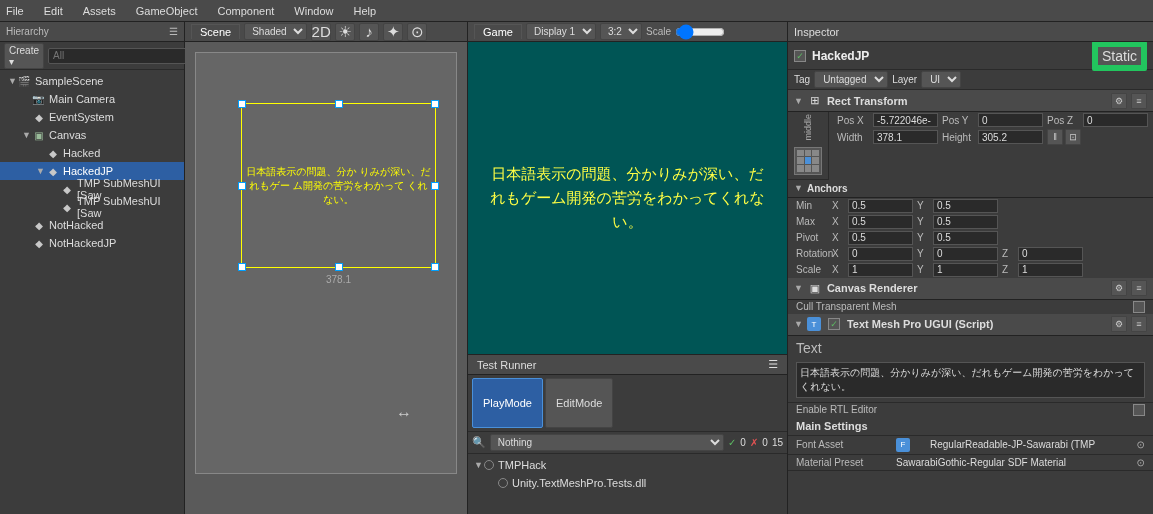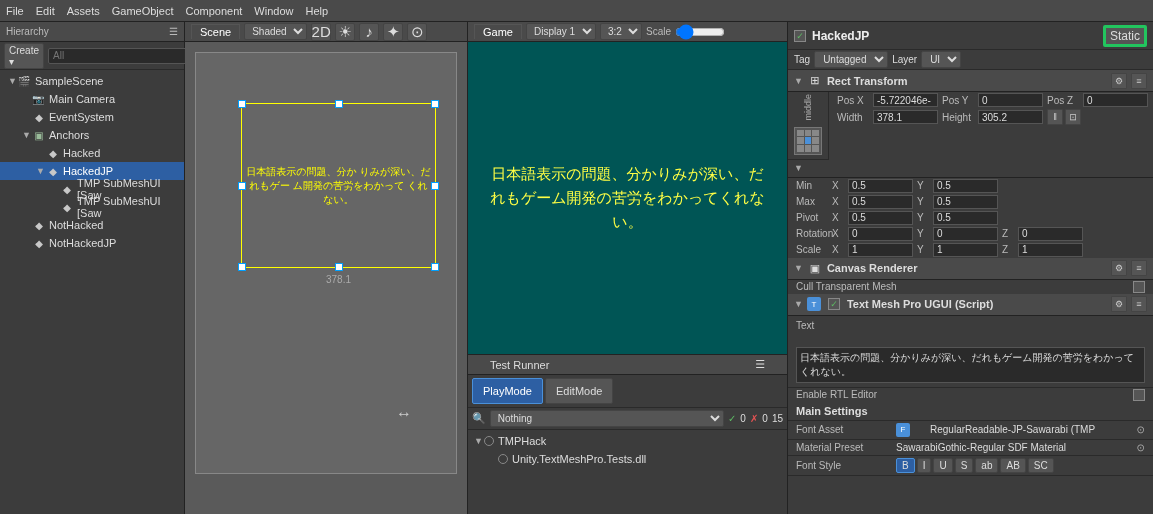--- a/index.html
+++ b/index.html
@@ -15,21 +15,21 @@
       flex-direction: column;
     }
 
     
     .top-bar {
       height: 22px;
       background: #4a4a4a;
       display: flex;
       align-items: center;
       padding: 0 6px;
-      gap: 12px;
+      gap: 20px;
       font-size: 11px;
       border-bottom: 1px solid #222;
       flex-shrink: 0;
     }
     .top-bar span { color: #ddd; cursor: pointer; }
 
     
     .main-layout {
       display: flex;
       flex: 1;
@@ -222,32 +222,32 @@
       background: #3c3c3c;
       border-top: 1px solid #222;
       display: flex;
       flex-direction: column;
     }
     .test-runner-toolbar {
       height: 20px;
       background: #4a4a4a;
       display: flex;
       align-items: center;
-      padding: 0 22px;
+      padding: 0 9px;
       justify-content: space-between;
       border-bottom: 1px solid #222;
     }
     .test-runner-buttons {
       display: flex;
       gap: 2px;
       padding: 3px 4px;
       border-bottom: 1px solid #2a2a2a;
     }
     .btn-mode {
-      padding: 6px 10px;
+      padding: 18px 10px;
       background: #555;
       border: 1px solid #444;
       color: #ddd;
       cursor: pointer;
       font-size: 11px;
       border-radius: 2px;
     }
     .btn-mode.active {
       background: #2d5fa3;
       border-color: #4a90d9;
@@ -442,22 +442,22 @@
       color: #ddd;
       padding: 0 3px;
       font-size: 10px;
     }
     .text-content-area {
       padding: 4px 8px;
       border-bottom: 1px solid #2a2a2a;
     }
     .text-content-label {
       color: #bbb;
-      font-size: 10px;
-      margin-bottom: 16px;
+      font-size: 14px;
+      margin-bottom: 6px;
     }
     .text-content-box {
       background: #2a2a2a;
       border: 1px solid #555;
       color: #ddd;
       font-size: 10px;
       padding: 3px;
       min-height: 28px;
       line-height: 1.4;
     }
@@ -531,23 +531,23 @@
       border: 1px solid #444;
       color: #ddd;
       font-size: 10px;
       padding: 1px 3px;
       cursor: pointer;
       border-radius: 2px;
     }
 
     .static-badge {
       background: #555;
-      border: 3px solid #22c55e;
-      color: #ddd;
-      font-size: 12px;
+      border: 6px solid #22c55e;
+      color: #ddd;
+      font-size: 14px;
       padding: 1px 4px;
       border-radius: 2px;
     }
     .panel-tab {
       padding: 1px 8px;
       background: #3c3c3c;
       border: 1px solid #555;
       border-bottom: none;
       color: #ddd;
       font-size: 11px;
@@ -616,21 +616,21 @@
         <span>Main Camera</span>
       </div>
       <div class="tree-item" style="padding-left:22px;">
         <span class="tree-arrow"> </span>
         <span class="tree-icon icon-go">◆</span>
         <span>EventSystem</span>
       </div>
       <div class="tree-item" style="padding-left:22px;">
         <span class="tree-arrow">▼</span>
         <span class="tree-icon icon-canvas">▣</span>
-        <span>Anchors</span>
+        <span>Canvas</span>
       </div>
       <div class="tree-item" style="padding-left:36px;">
         <span class="tree-arrow"> </span>
         <span class="tree-icon icon-go">◆</span>
         <span>Hacked</span>
       </div>
       <div class="tree-item selected" style="padding-left:36px;">
         <span class="tree-arrow">▼</span>
         <span class="tree-icon icon-go">◆</span>
         <span>HackedJP</span>
@@ -737,20 +737,23 @@
         <div class="test-item" style="padding-left:20px;">
           <span class="tree-arrow"> </span>
           <div class="test-circle"></div>
           <span>Unity.TextMeshPro.Tests.dll</span>
         </div>
       </div>
     </div>
   </div>
 
   <div class="inspector-panel">
+    <div class="inspector-header">
+      <span>Inspector</span>
+    </div>
     <div class="inspector-body">
 
       <div class="inspector-title-bar">
         <div class="checkbox-style checked"></div>
         <span class="object-name">HackedJP</span>
         <span class="static-badge">Static</span>
       </div>
       <div class="tag-layer-row">
         <span>Tag</span>
         <select class="dropdown-mini">
@@ -801,20 +804,21 @@
             <span style="display:flex;gap:2px;">
               <div class="component-btn">‖</div>
               <div class="component-btn">⊡</div>
             </span>
           </div>
         </div>
       </div>
 
       <div class="component-header" style="height:18px;background:#3c3c3c;">
         <span class="component-arrow">▼</span>
+        <span class="component-title" style="font-size:10px;">Anchors</span>
       </div>
       <div class="rect-row">
         <span class="pos-label">Min</span>
         <span style="font-size:10px;color:#bbb;width:12px;">X</span>
         <input class="pos-input" type="text" value="0.5" style="">
         <span style="font-size:10px;color:#bbb;width:12px;">Y</span>
         <input class="pos-input" type="text" value="0.5" style="">
       </div>
       <div class="rect-row">
         <span class="pos-label">Max</span>
@@ -886,29 +890,17 @@
         <span class="font-asset-value">RegularReadable-JP-Sawarabi (TMP</span>
         <span style="font-size:10px;color:#aaa;cursor:pointer;">⊙</span>
       </div>
 
       <div class="font-asset-row">
         <span class="font-asset-label">Material Preset</span>
         <span class="font-asset-value">SawarabiGothic-Regular SDF Material</span>
         <span style="font-size:10px;color:#aaa;cursor:pointer;">⊙</span>
       </div>
 
-      <div class="font-asset-row">
-        <span class="font-asset-label">Font Style</span>
-        <div class="font-style-buttons">
-          <button class="style-btn active">B</button>
-          <button class="style-btn">I</button>
-          <button class="style-btn">U</button>
-          <button class="style-btn">S</button>
-          <button class="style-btn">ab</button>
-          <button class="style-btn">AB</button>
-          <button class="style-btn">SC</button>
-        </div>
-      </div>
 
     </div>
   </div>
 
 </div>
 
 </body></html>

